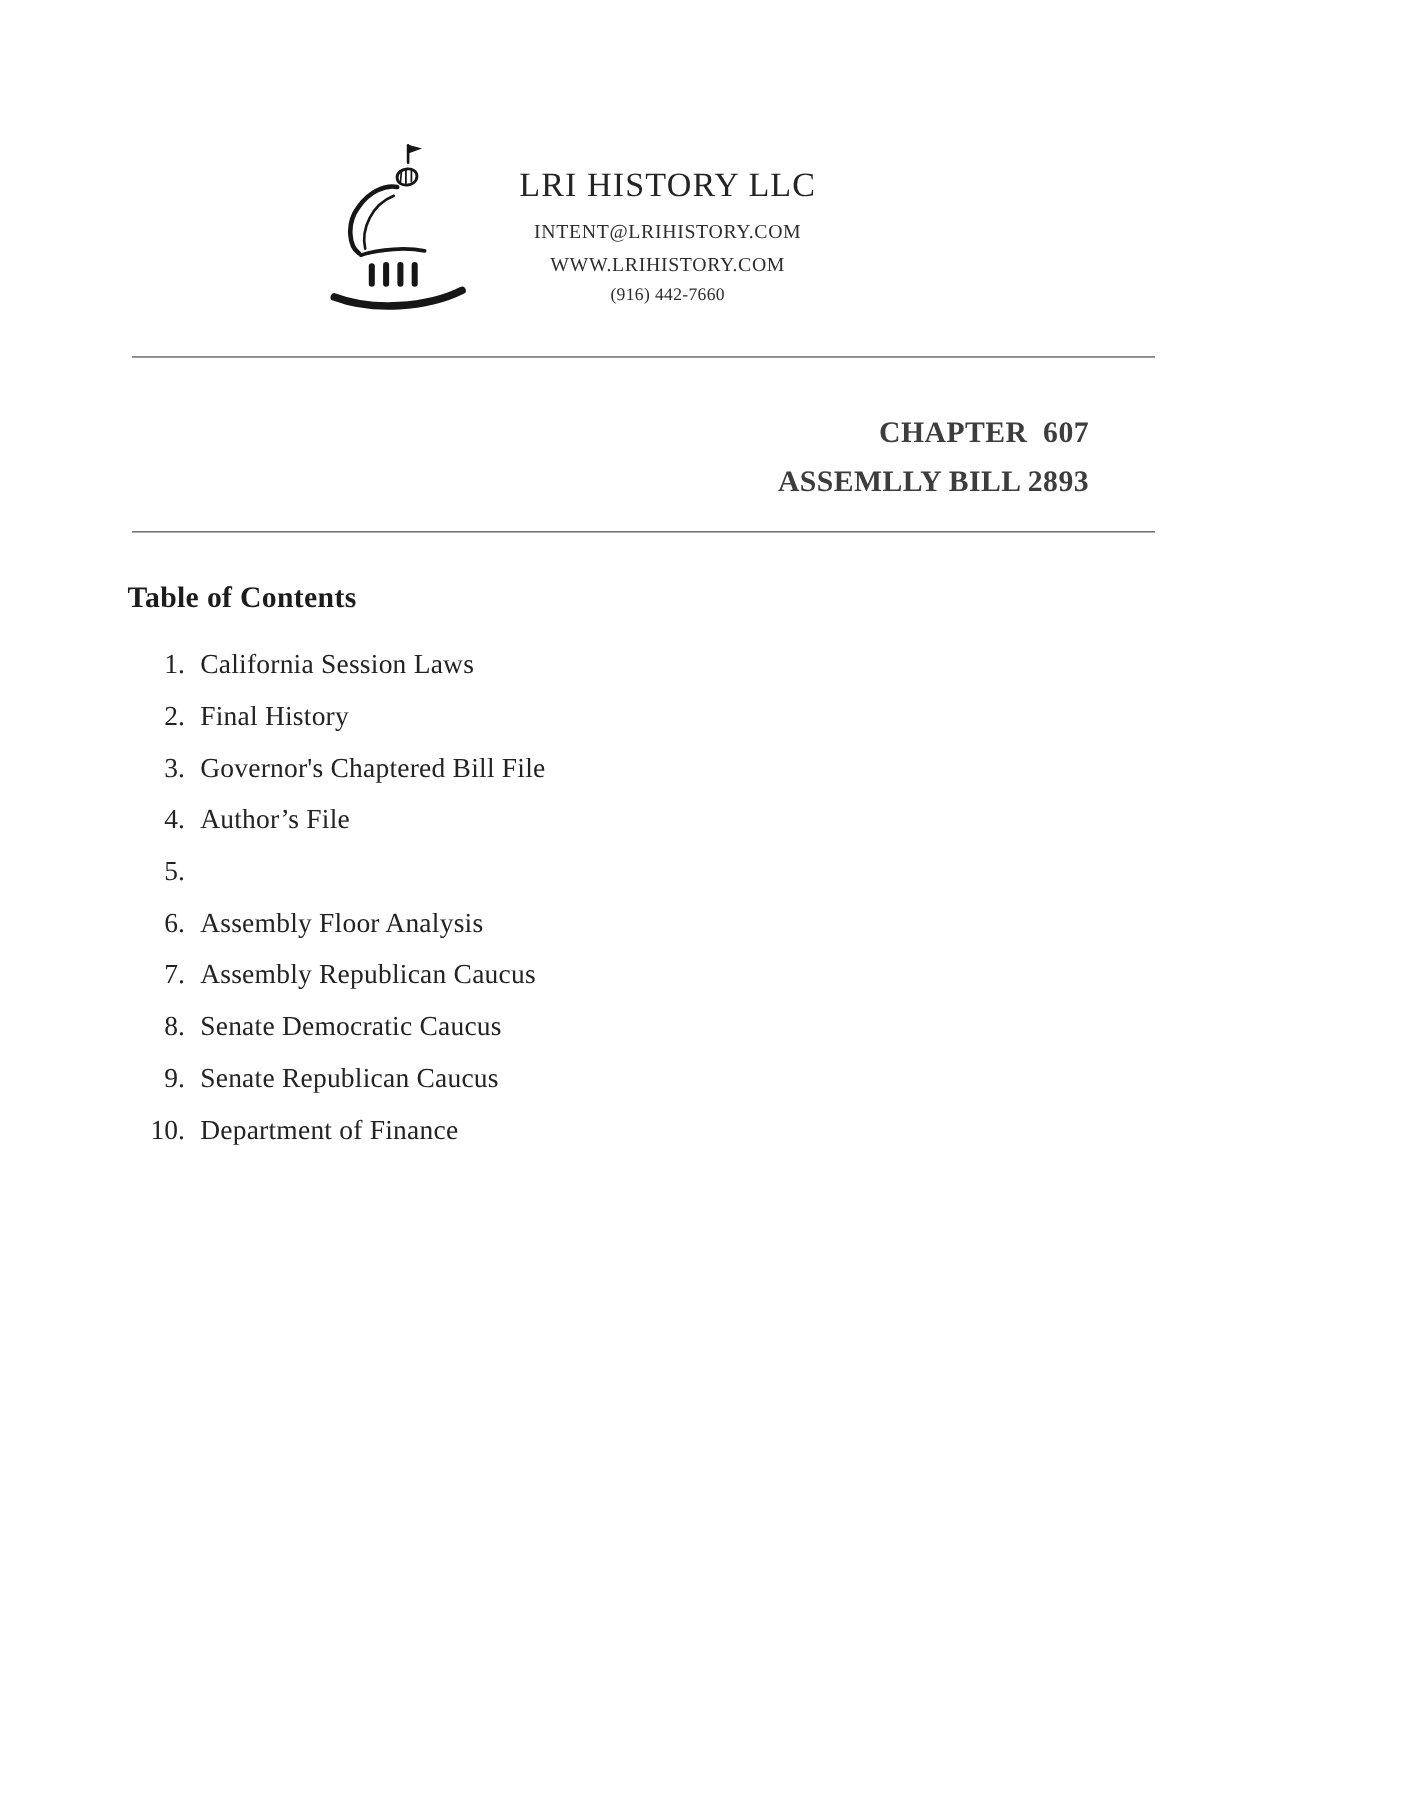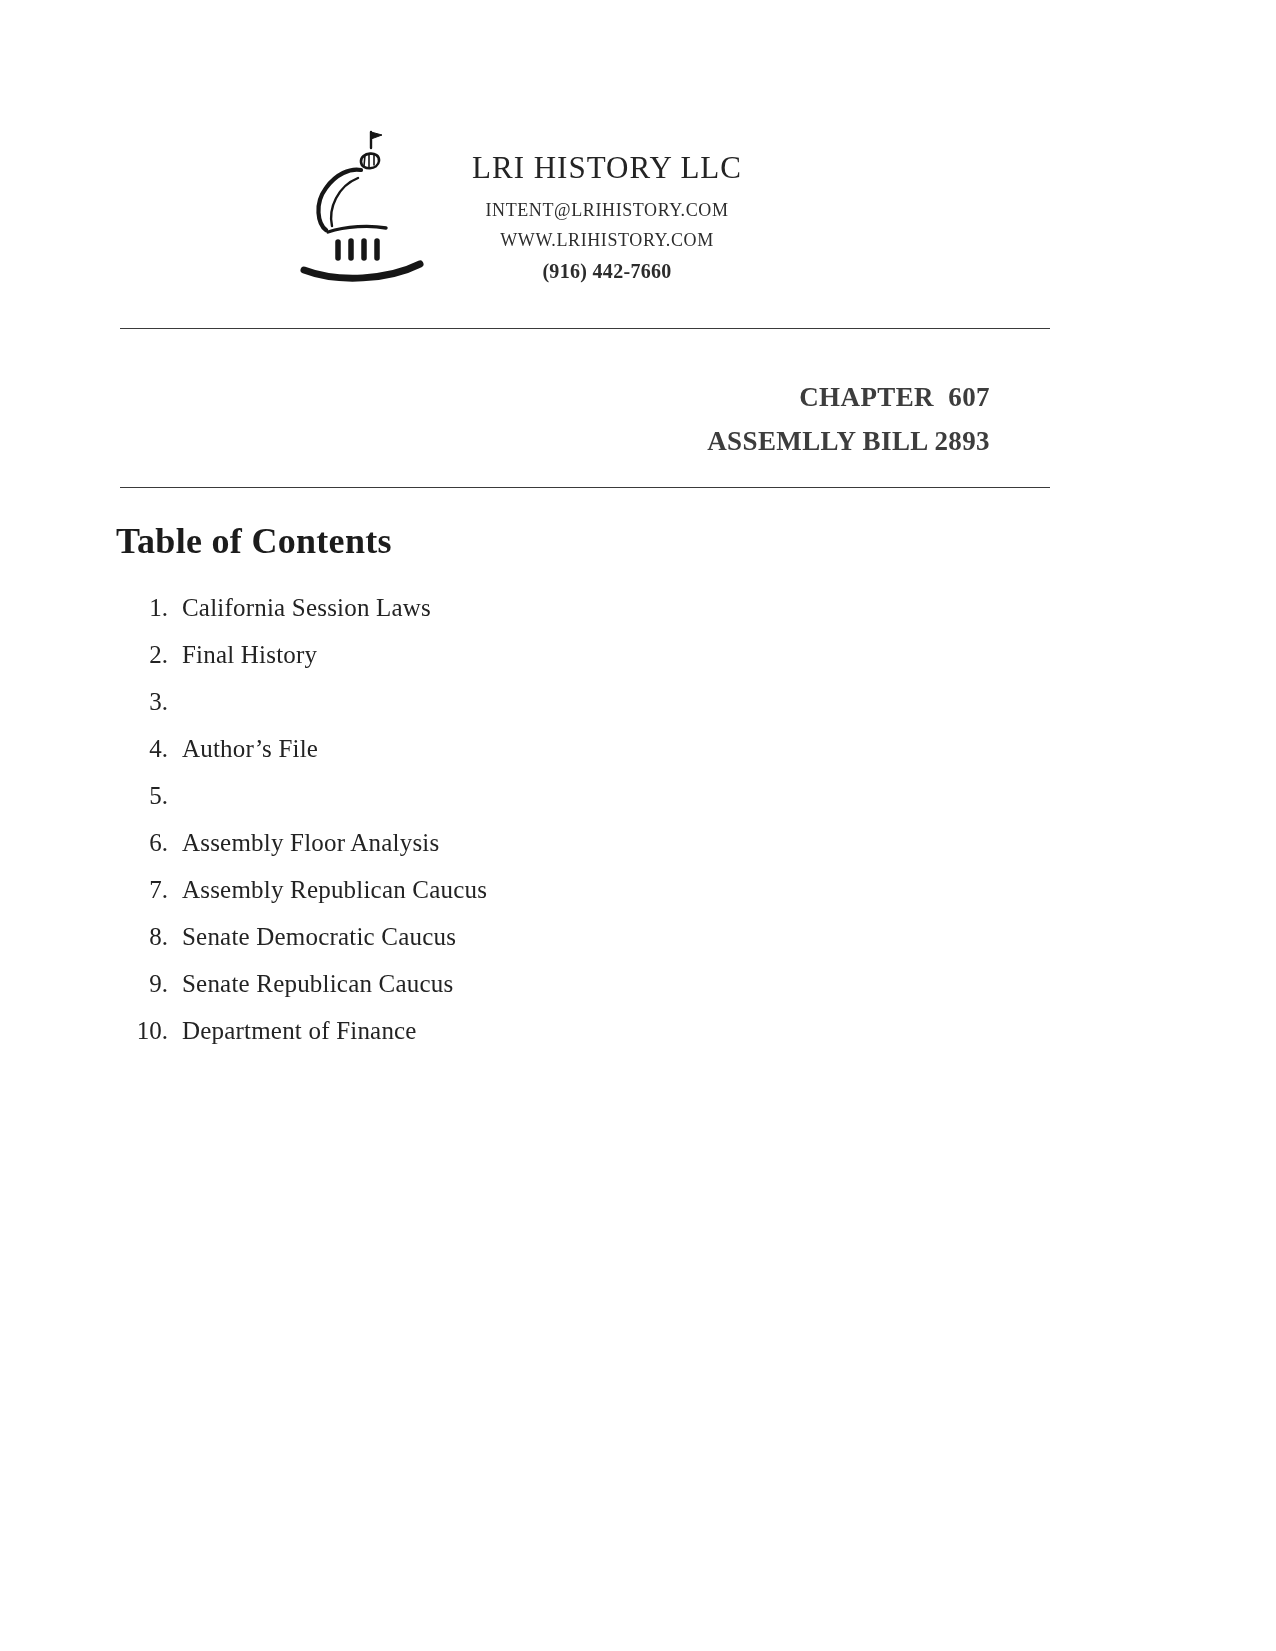--- a/index.html
+++ b/index.html
@@ -40,23 +40,22 @@
     white-space: nowrap;
   }
   .contact-line {
     font-size: 18px;
     letter-spacing: 0.6px;
     color: #2c2c2c;
     margin-bottom: 9px;
     white-space: nowrap;
   }
   .contact-line.phone {
-    font-size: 20px;
+    font-size: 16px;
     letter-spacing: 0.3px;
-    font-weight: bold;
   }
   
   .rule {
     border: none;
     border-top: 1.5px solid #3a3a3a;
     margin-left: 120px;
     width: 930px;
   }
   .rule-1 { margin-top: 36px; }
   .rule-2 { margin-top: 24px; }
@@ -69,24 +68,24 @@
     font-size: 27px;
     color: #3d3d3d;
     letter-spacing: 0.4px;
   }
   .title-line {
     line-height: 44px;
     white-space: pre-wrap;
   }
   
   .toc-heading {
-    margin-top: 32px;
+    margin-top: 44px;
     margin-left: 116px;
     font-weight: bold;
-    font-size: 36px;
+    font-size: 27px;
     color: #1c1c1c;
     letter-spacing: 0.3px;
   }
   .toc-list {
     list-style: none;
     margin-top: 32px;
     margin-left: 116px;
   }
   .toc-item {
     display: flex;
@@ -159,20 +158,21 @@
       <li class="toc-item">
         <span class="toc-num">1.</span>
         <span class="toc-text">California Session Laws</span>
       </li>
       <li class="toc-item">
         <span class="toc-num">2.</span>
         <span class="toc-text">Final History</span>
       </li>
       <li class="toc-item">
         <span class="toc-num">3.</span>
+        <span class="toc-text">Governor's Chaptered Bill File</span>
       </li>
       <li class="toc-item">
         <span class="toc-num">4.</span>
         <span class="toc-text">Author’s File</span>
       </li>
       <li class="toc-item">
         <span class="toc-num">5.</span>
       </li>
       <li class="toc-item">
         <span class="toc-num">6.</span>

